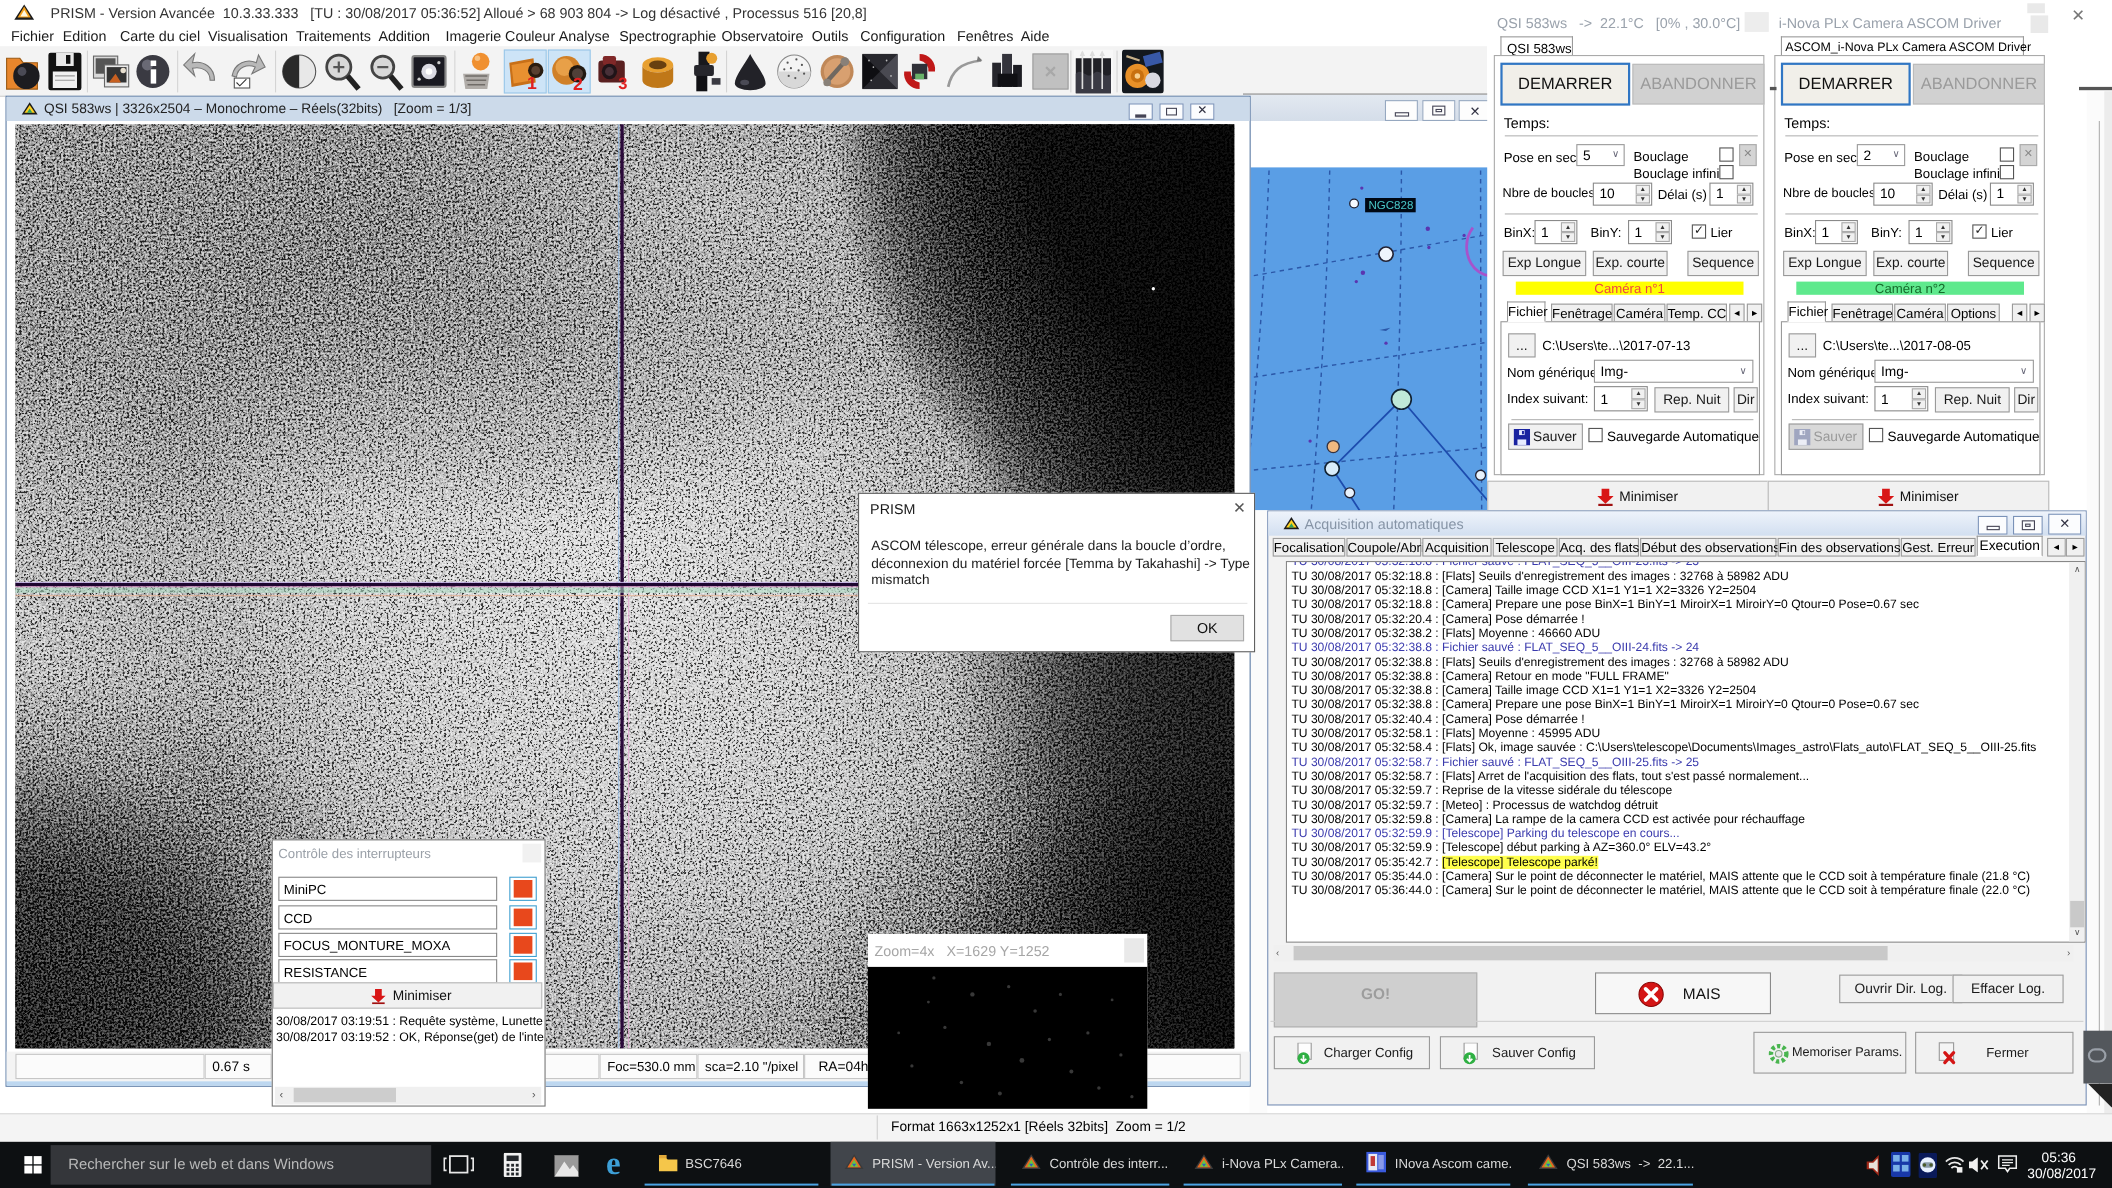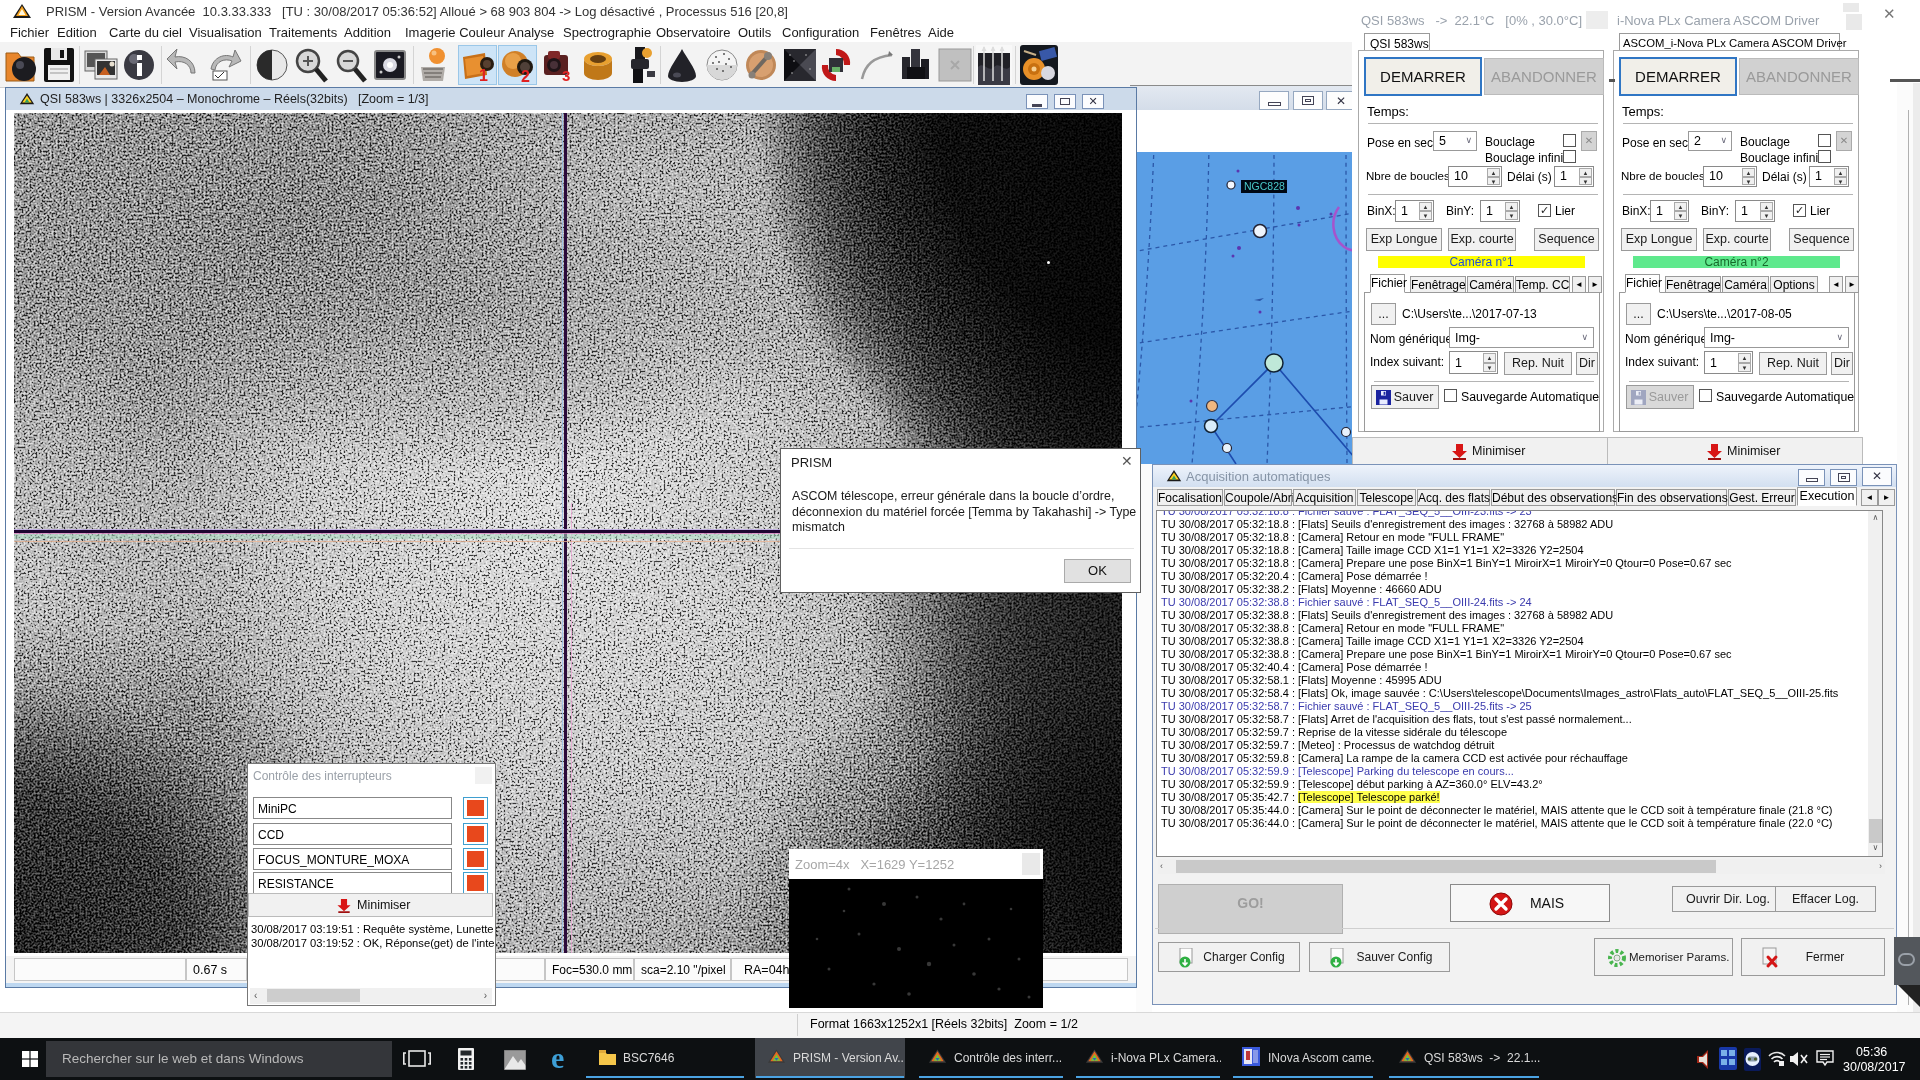--- a/index.html
+++ b/index.html
@@ -427,21 +427,21 @@
   <div class="lbl" style="left:1446px;top:204px">BinY:</div>
   <div class="spinner" style="left:1480px;top:200px;width:40px;height:22px;font-size:12.5px;padding:3px 0 0 5px">1<span class="spinbtns">
         <span class="spup">▲</span>
         <span class="spdn">▼</span>
       </span></div>
   <div class="cb" style="left:1538px;top:204px;font-size:11px;line-height:11px;text-align:center;color:#222">✓</div>
   <div class="lbl" style="left:1555px;top:204px">Lier</div>
   <div class="btn" style="left:1366px;top:228px;width:76px;height:23px;line-height:21px">Exp Longue</div>
   <div class="btn" style="left:1448px;top:228px;width:68px;height:23px;line-height:21px">Exp. courte</div>
   <div class="btn" style="left:1534px;top:228px;width:65px;height:23px;line-height:21px">Sequence</div>
-  <div class="abs" style="left:1378px;top:256px;width:207px;height:12px;background:#ffff00;font-size:12px;line-height:12px;text-align:center;color:#1d4ed8">Caméra n°1</div>
+  <div class="abs" style="left:1378px;top:256px;width:207px;height:12px;background:#ffff00;font-size:12px;line-height:12px;text-align:center;color:#ef4444">Caméra n°1</div>
   <div class="tab tabsel" style="left:1370px;top:274px;width:35px">Fichier</div>
   <div class="tab" style="left:1410px;top:276px;width:56px">Fenêtrage</div>
   <div class="tab" style="left:1467px;top:276px;width:47px">Caméra</div>
   <div class="tab" style="left:1515px;top:276px;width:55px">Temp. CC</div>
   <div class="tab" style="left:1572px;top:276px;width:14px;font-size:8px">◄</div>
   <div class="tab" style="left:1588px;top:276px;width:14px;font-size:8px">►</div>
   <div class="abs" style="left:1364px;top:292px;width:236px;height:140px;border:1px solid #9a9a9a;background:#fff"></div>
   <div class="btn" style="left:1371px;top:303px;width:25px;height:22px;line-height:20px">...</div>
   <div class="lbl" style="left:1402px;top:307px">C:\Users\te...\2017-07-13</div>
   <div class="lbl" style="left:1370px;top:332px">Nom générique:</div>
@@ -572,25 +572,24 @@
    <div class="tab" style="left:140px;top:24px;width:63px">Acquisition</div>
    <div class="tab" style="left:204px;top:24px;width:59px">Telescope</div>
    <div class="tab" style="left:264px;top:24px;width:73px">Acq. des flats</div>
    <div class="tab" style="left:338px;top:24px;width:124px">Début des observations</div>
    <div class="tab" style="left:463px;top:24px;width:111px">Fin des observations</div>
    <div class="tab" style="left:575px;top:24px;width:68px">Gest. Erreur</div>
    <div class="tab tabsel" style="left:644px;top:22px;width:60px;font-size:12.5px">Execution</div>
    <div class="tab" style="left:708px;top:24px;width:17px;font-size:8px">◄</div>
    <div class="tab" style="left:725px;top:24px;width:17px;font-size:8px">►</div>
 
-   <div class="abs" style="left:3px;top:45px;width:727px;height:347px;background:#fff;border:1px solid #888;overflow:hidden">
+   <div class="abs" style="left:16px;top:45px;width:727px;height:347px;background:#fff;border:1px solid #888;overflow:hidden">
      <div id="log" class="abs" style="left:4px;top:-6px;width:706px;font-size:11px;line-height:13px;letter-spacing:0px;color:#000;white-space:nowrap">
        <div style="color:#3a3aad">TU 30/08/2017 05:32:18.8 : Fichier sauvé : FLAT_SEQ_5__OIII-23.fits -&gt; 23</div>
        <div>TU 30/08/2017 05:32:18.8 : [Flats] Seuils d'enregistrement des images : 32768 à 58982 ADU</div>
-       <div>TU 30/08/2017 05:32:18.8 : [Camera] Retour en mode "FULL FRAME"</div>
        <div>TU 30/08/2017 05:32:18.8 : [Camera] Taille image CCD X1=1 Y1=1 X2=3326 Y2=2504</div>
        <div>TU 30/08/2017 05:32:18.8 : [Camera] Prepare une pose BinX=1 BinY=1  MiroirX=1  MiroirY=0 Qtour=0 Pose=0.67 sec</div>
        <div>TU 30/08/2017 05:32:20.4 : [Camera] Pose démarrée !</div>
        <div>TU 30/08/2017 05:32:38.2 : [Flats] Moyenne :  46660 ADU</div>
        <div style="color:#3a3aad">TU 30/08/2017 05:32:38.8 : Fichier sauvé : FLAT_SEQ_5__OIII-24.fits -&gt; 24</div>
        <div>TU 30/08/2017 05:32:38.8 : [Flats] Seuils d'enregistrement des images : 32768 à 58982 ADU</div>
        <div>TU 30/08/2017 05:32:38.8 : [Camera] Retour en mode "FULL FRAME"</div>
        <div>TU 30/08/2017 05:32:38.8 : [Camera] Taille image CCD X1=1 Y1=1 X2=3326 Y2=2504</div>
        <div>TU 30/08/2017 05:32:38.8 : [Camera] Prepare une pose BinX=1 BinY=1  MiroirX=1  MiroirY=0 Qtour=0 Pose=0.67 sec</div>
        <div>TU 30/08/2017 05:32:40.4 : [Camera] Pose démarrée !</div>

